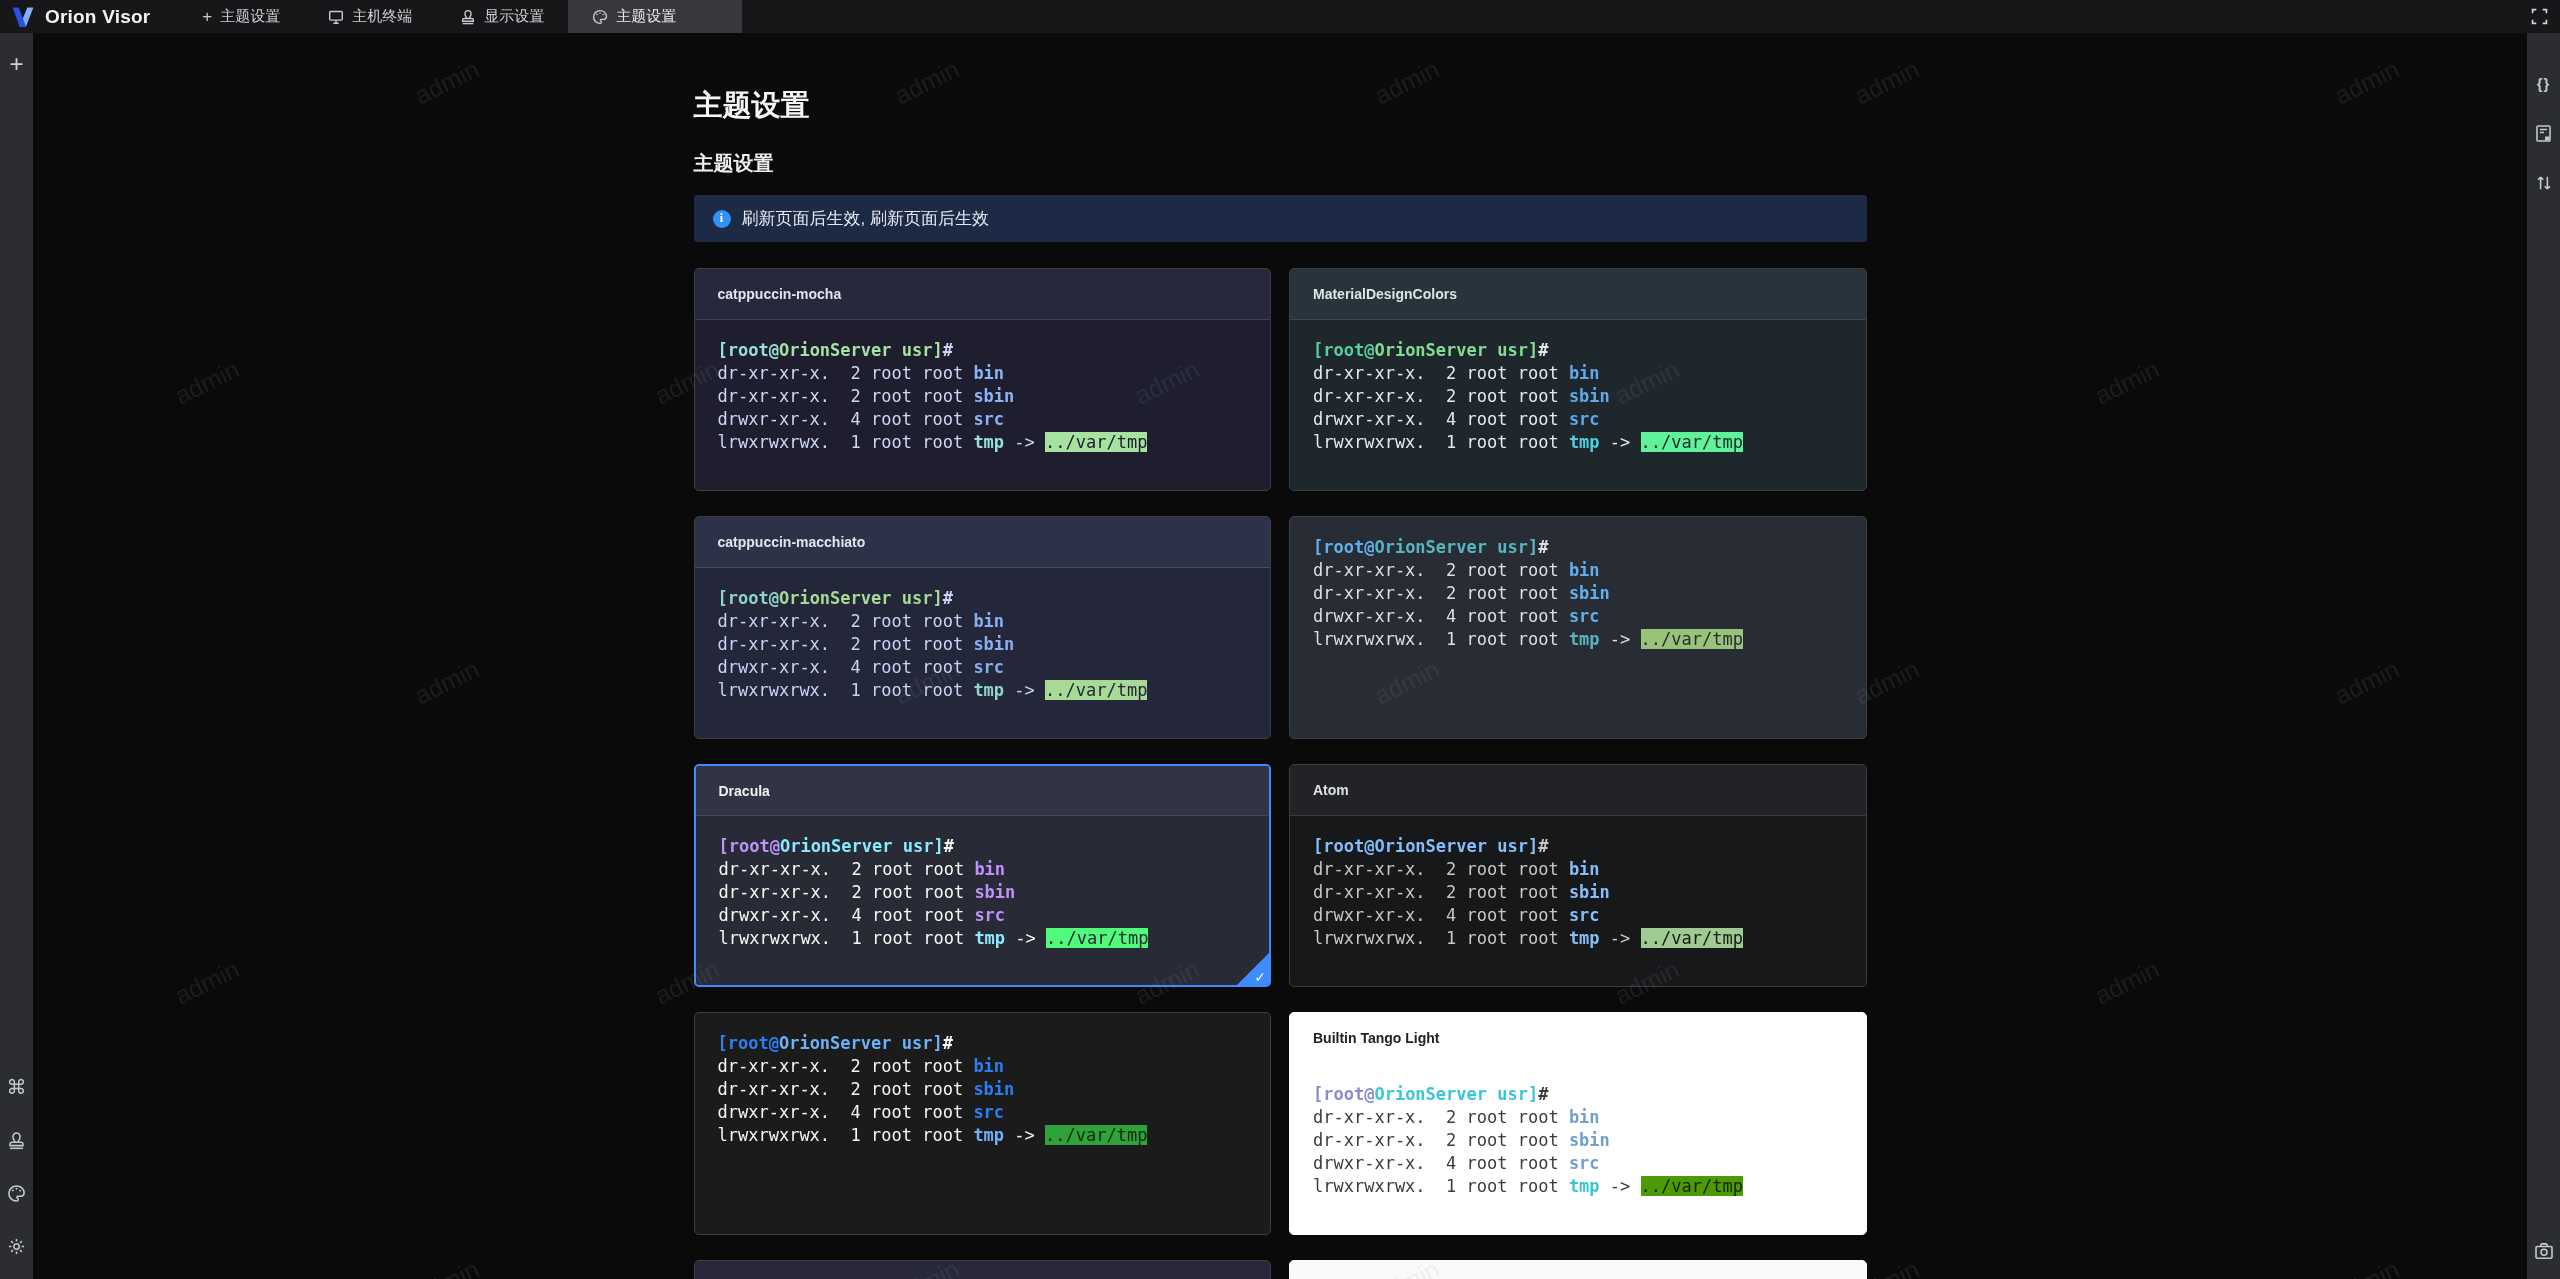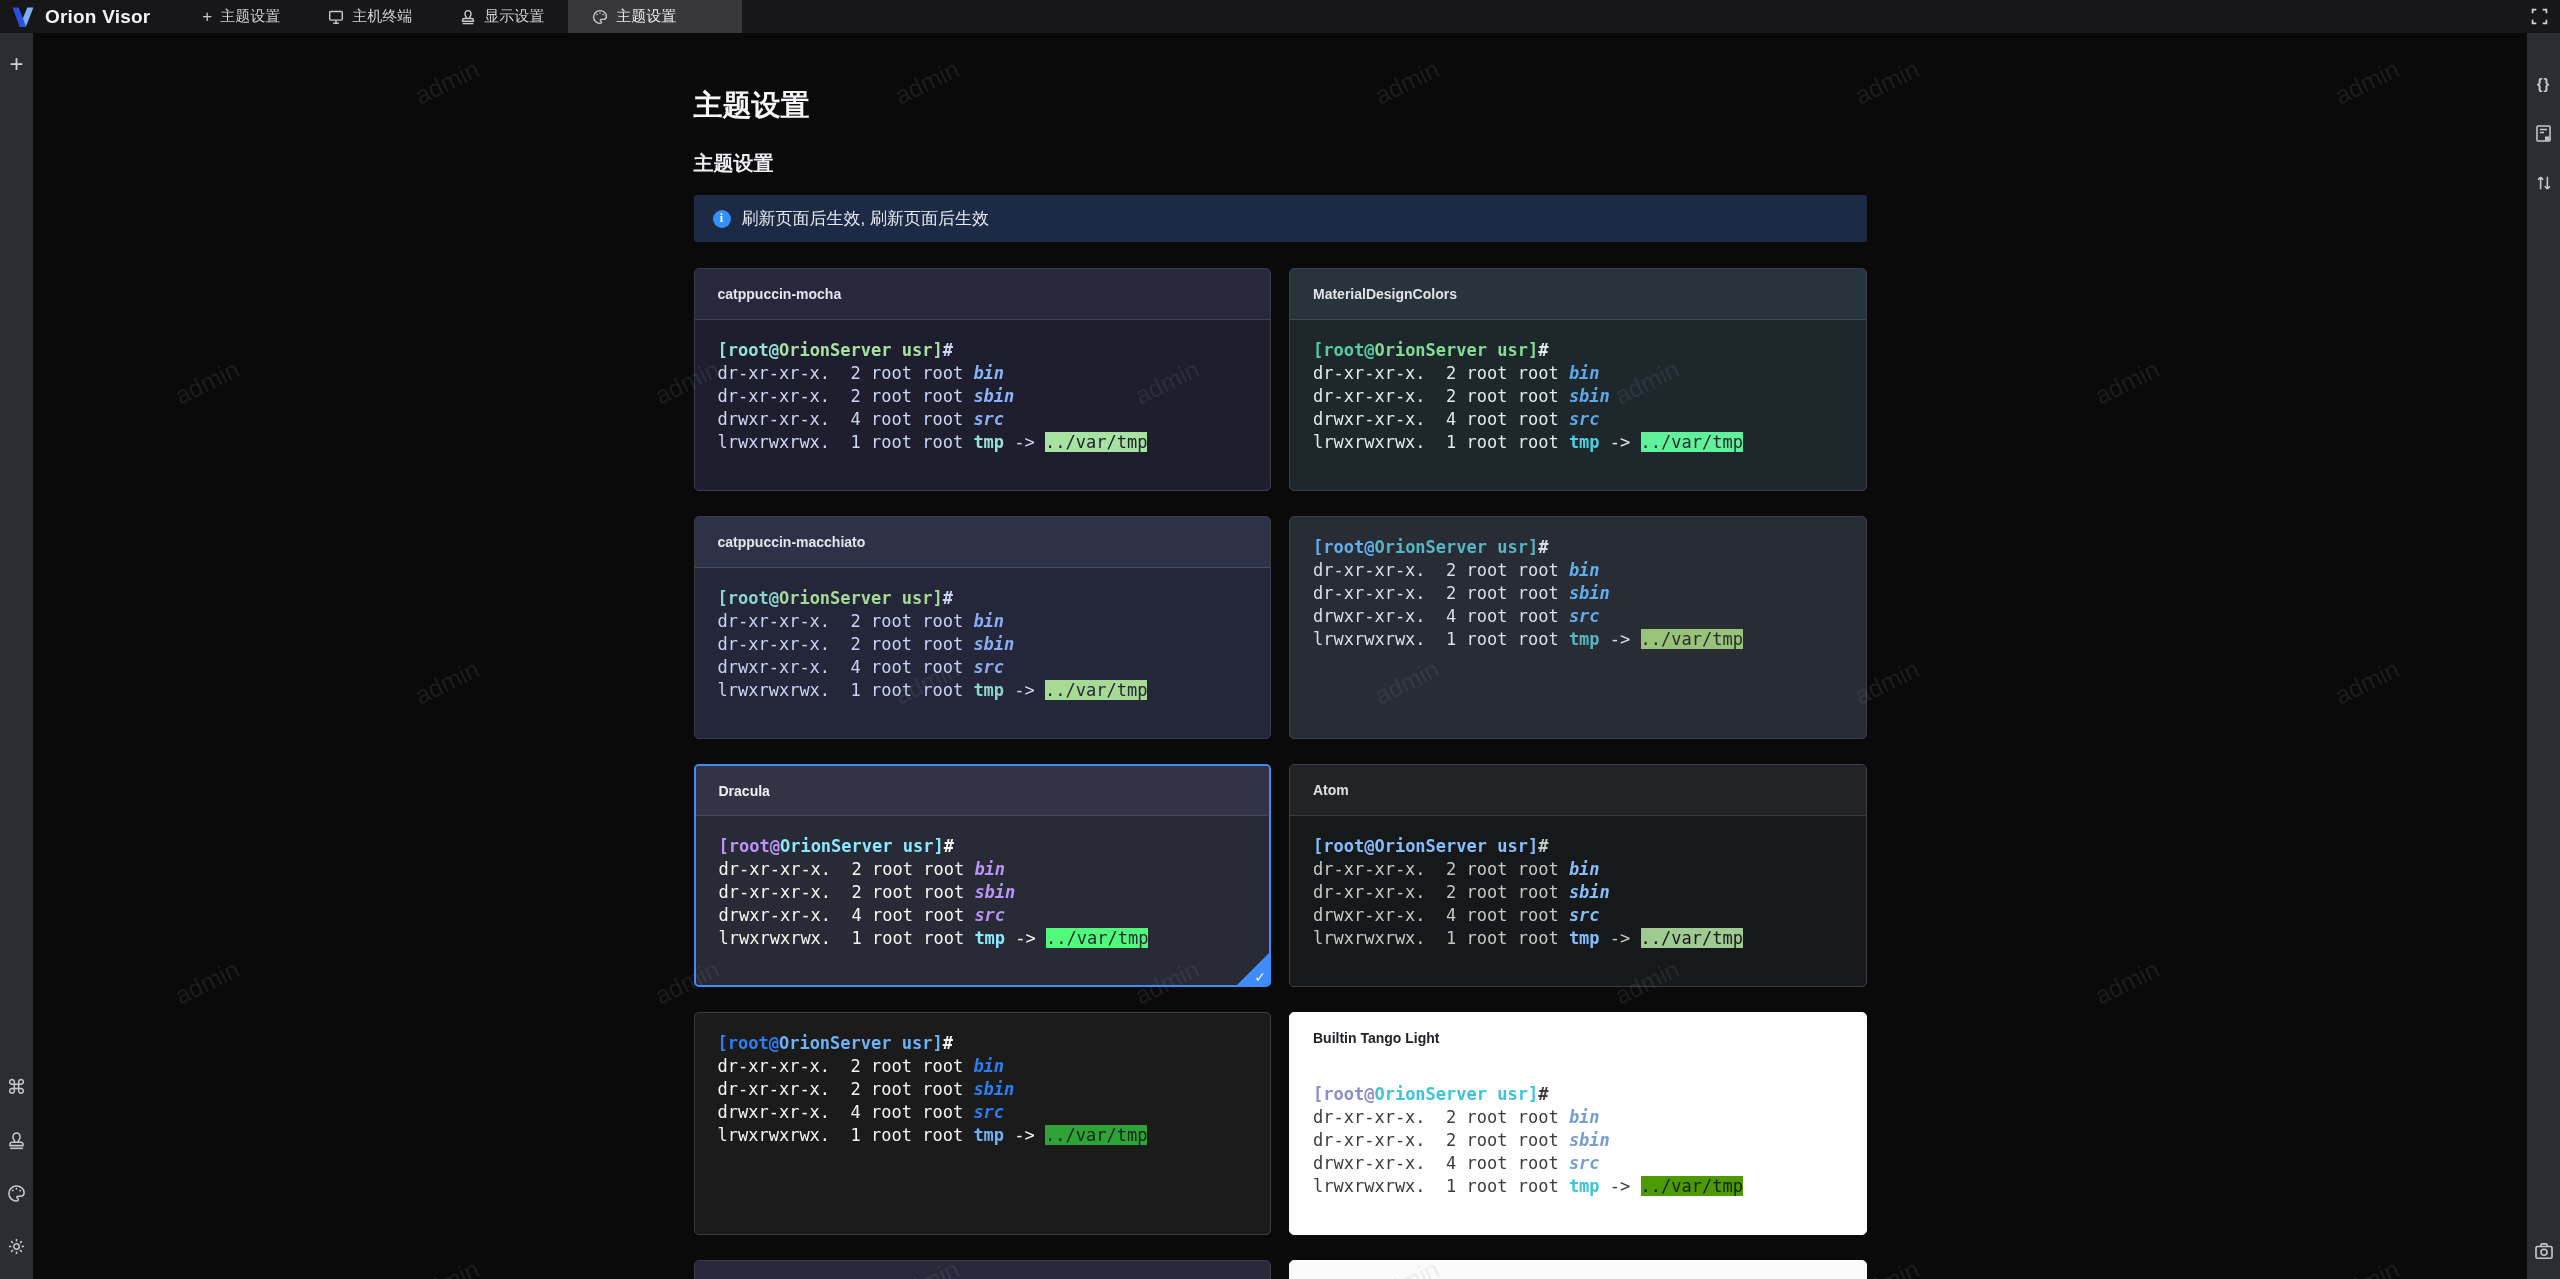--- a/index.html
+++ b/index.html
@@ -56,21 +56,21 @@
   .card.selected { border:2px solid #3e8cfd; }
   .card-header { height:51px; background:var(--header); border-bottom:1px solid var(--divider);
                  display:flex; align-items:center; padding:0 23px; }
   .card.selected .card-header { height:50px; }
   .card-title { font-size:14px; font-weight:bold; color:var(--title); }
   .terminal { padding:19px 23px; font-family:"DejaVu Sans Mono", monospace; font-size:17px;
               line-height:23px; color:var(--fg); }
   .t-line { white-space:pre; }
   .t-prompt { font-weight:bold; }
   .pa { color:var(--pa); } .pb { color:var(--pb);margin-top:36px; } .phash { color:var(--fg); }
-  .t-dir { color:var(--dir); font-weight:bold;font-style:italic; }
+  .t-dir { color:var(--dir); font-weight:bold; }
   .t-tmp { color:var(--tmp); font-weight:bold; }
   .t-link { background:var(--linkbg); color:var(--linkfg); }
   .corner { position:absolute; right:-1px; bottom:-1px; width:0; height:0;
             border-left:34px solid transparent; border-bottom:34px solid #3e8cfd; }
   .corner-check { position:absolute; right:3px; bottom:0px; color:#fff; font-size:14px; }
 
   
   .wm-layer { position:absolute; inset:0; pointer-events:none; z-index:10; overflow:hidden; }
   .wm { position:absolute; font-size:25px; color:rgba(150,153,160,0.13);
         transform:rotate(-26deg); white-space:nowrap; }

